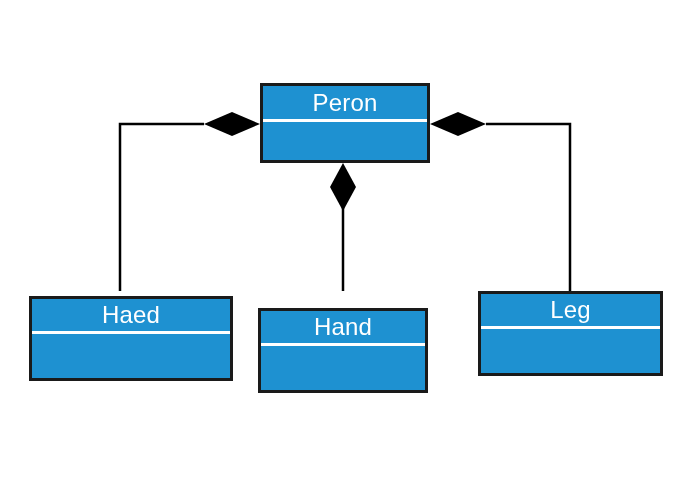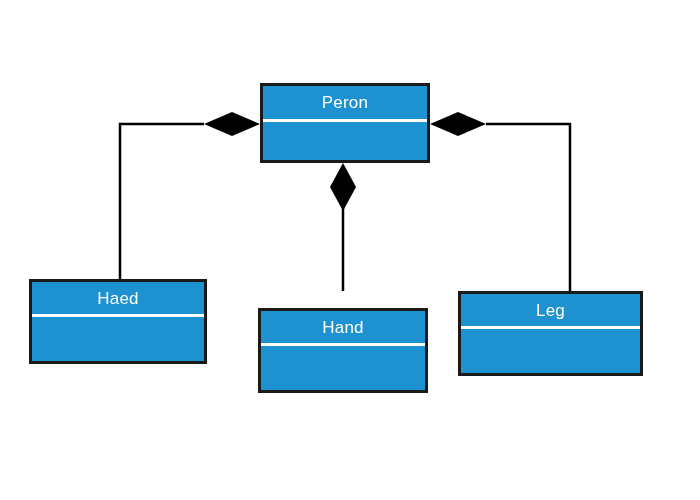--- a/index.html
+++ b/index.html
@@ -31,21 +31,21 @@
     background: #1e91d1;
     border: 3px solid #1a1a1a;
     z-index: 5;
   }
   .uml-class-name {
     box-sizing: border-box;
     width: 100%;
     text-align: center;
     color: #ffffff;
     font-family: "Liberation Sans", sans-serif;
-    font-size: 17px;
+    font-size: 24px;
     font-weight: 400;
     line-height: 1;
     letter-spacing: 0.2px;
     white-space: nowrap;
   }
   .uml-divider {
     width: 100%;
     height: 3px;
     background: #ffffff;
   }
@@ -70,32 +70,32 @@
     left: 260px;
     top: 83px;
     width: 170px;
     height: 80px;
   }
   #class-peron .name-compartment { height: 33px; }
 
   
   #class-haed {
     left: 29px;
-    top: 279px;
-    width: 178px;
+    top: 296px;
+    width: 204px;
     height: 85px;
   }
   #class-hand {
     left: 258px;
     top: 308px;
     width: 170px;
     height: 85px;
   }
   #class-leg {
-    left: 458px;
+    left: 478px;
     top: 291px;
     width: 185px;
     height: 85px;
   }
   #class-haed .name-compartment,
   #class-hand .name-compartment,
   #class-leg .name-compartment { height: 32px; }
 </style>
 </head>
 <body>

